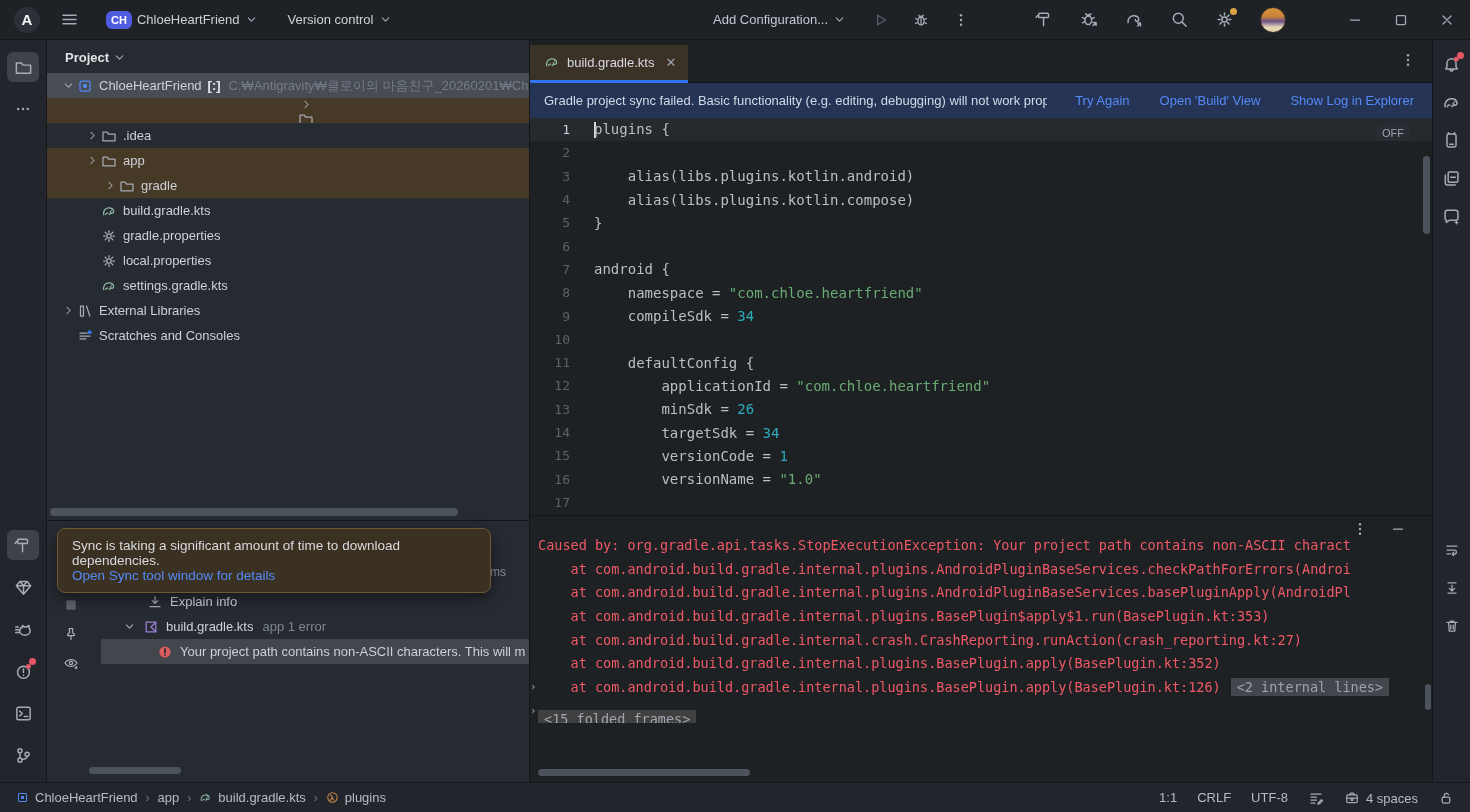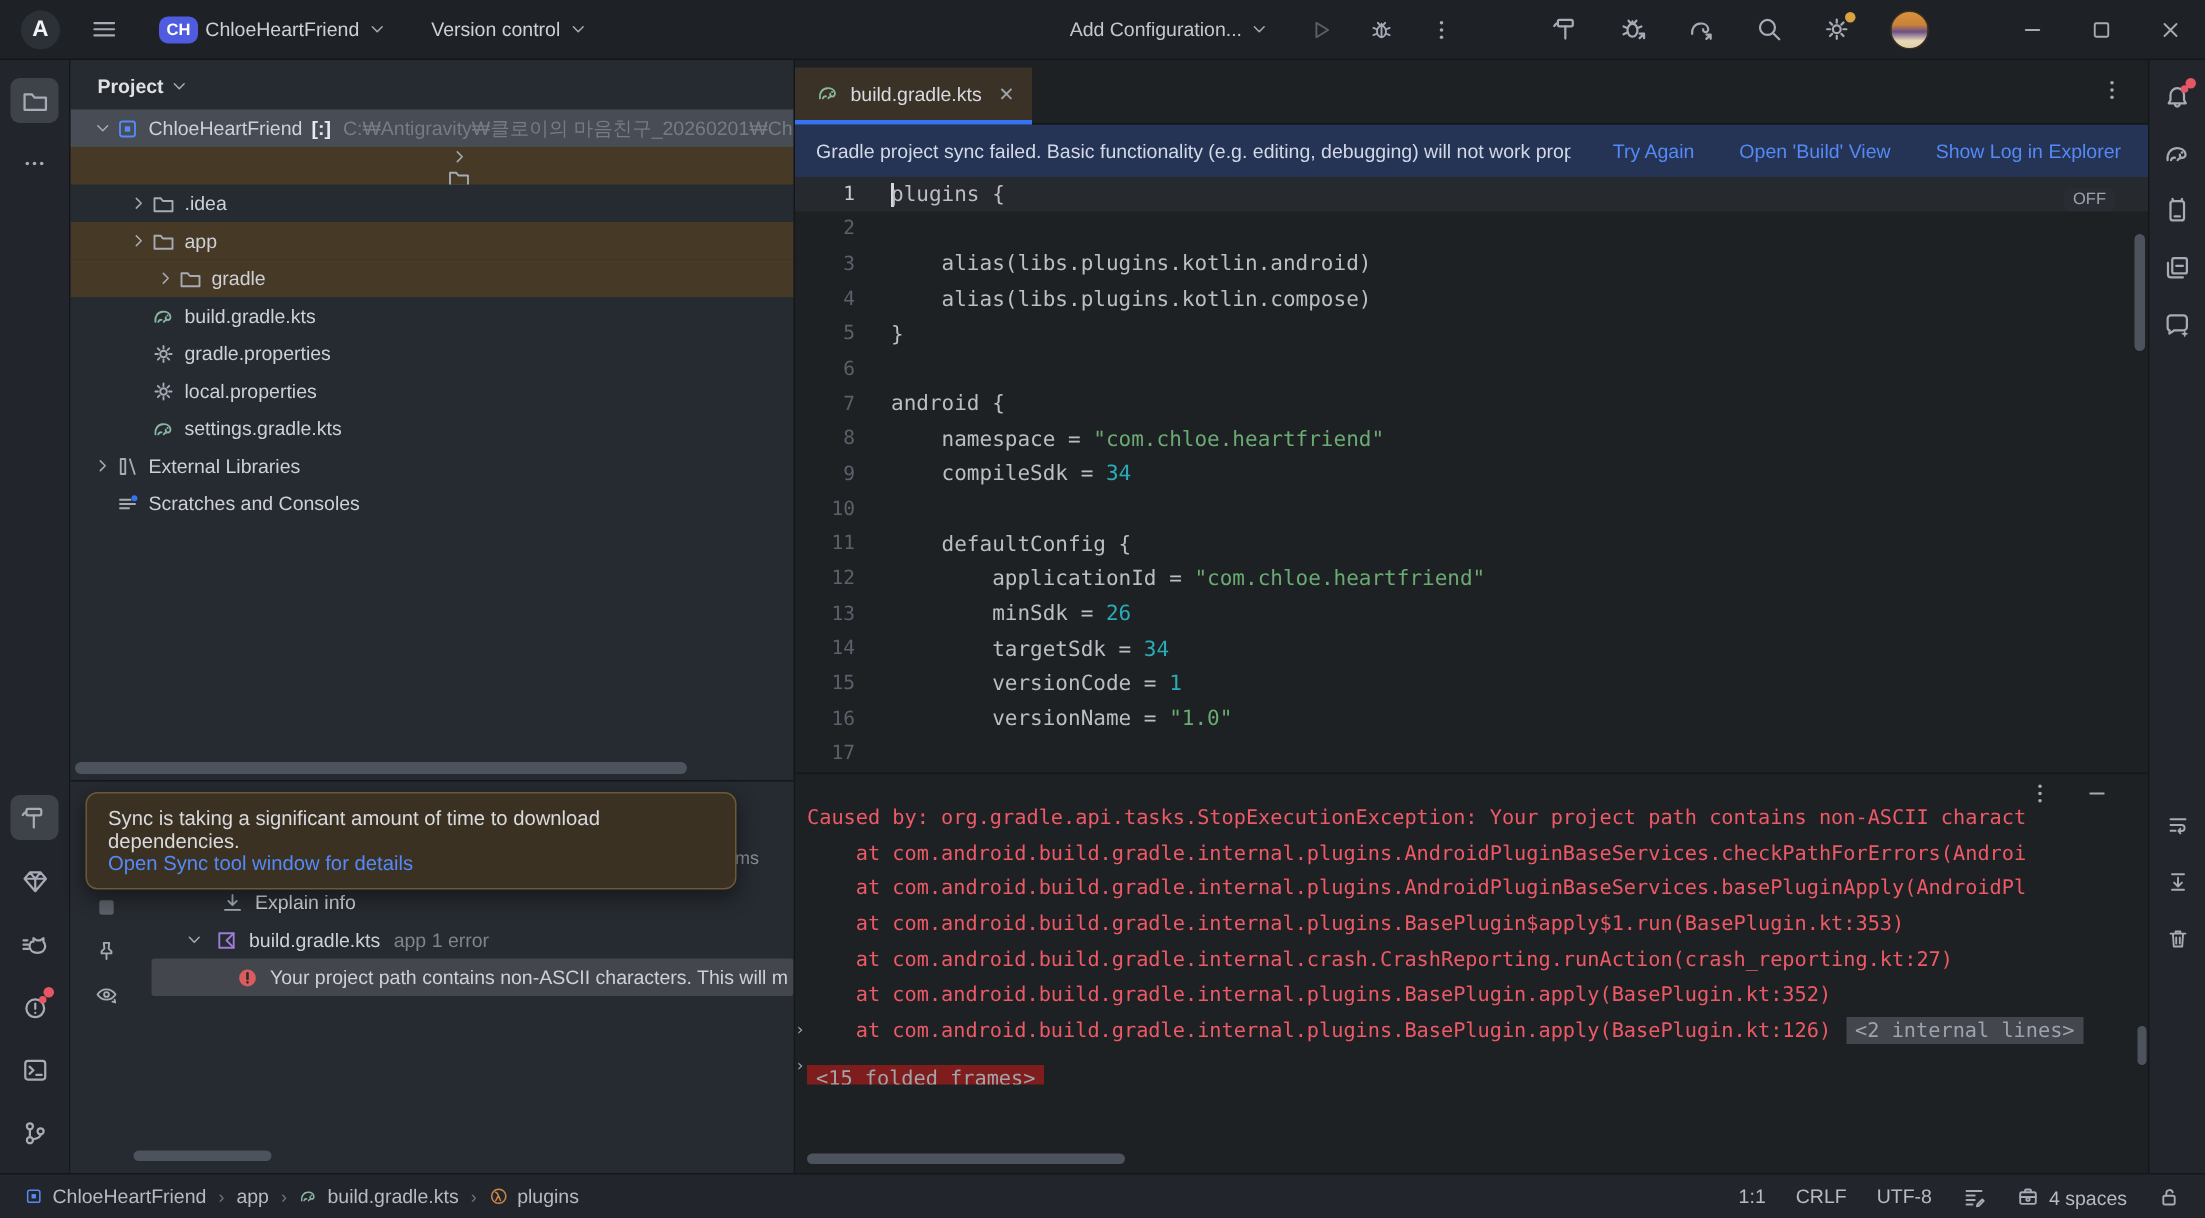--- a/index.html
+++ b/index.html
@@ -83,21 +83,21 @@
   
   .console{ flex:1; position:relative; border-top:1px solid #14171a; overflow:hidden;
     font-family:"DejaVu Sans Mono","Liberation Mono",monospace; font-size:13.5px;}
   .console-head{ height:25px; position:relative;}
   .console-head .hicons{ position:absolute; right:26px; top:5px; display:flex; gap:22px;}
   .console-body{ margin-top:-8px; }
   .con-line{ height:23.7px; position:relative; padding-left:8px; white-space:pre; overflow:hidden; display:flex; align-items:center;}
   .con-line.err{ color:#ee5966;}
   .fold-arrow{ position:absolute; left:0px; color:#9da3ae; font-size:11px;}
   .con-badge{ display:inline-block; background:#43464c; color:#9da3ae; padding:1px 6px; margin-left:10px;}
-  .con-chip{ background:#7f1d1d; color:#a0a4ad; padding:1px 6px;margin-top:17px;}
+  .con-chip{ background:#404040; color:#a0a4ad; padding:1px 6px;margin-top:17px;}
   .con-link{ color:#548af7; text-decoration:underline;margin-top:48px;}
 
   
   .right-strip{ width:38px; background:#22262c; border-left:1px solid #14171a; display:flex; flex-direction:column; align-items:center;}
   .right-strip .strip-btn{ width:30px; height:28px; margin-top:10px;}
   .rs-bottom{ margin-top:296px; display:flex; flex-direction:column; align-items:center;}
 
   
   .statusbar{ height:30px; background:#22262c; border-top:1px solid #14171a; display:flex; align-items:center;
     padding:0 16px; color:#b6bac2;}

